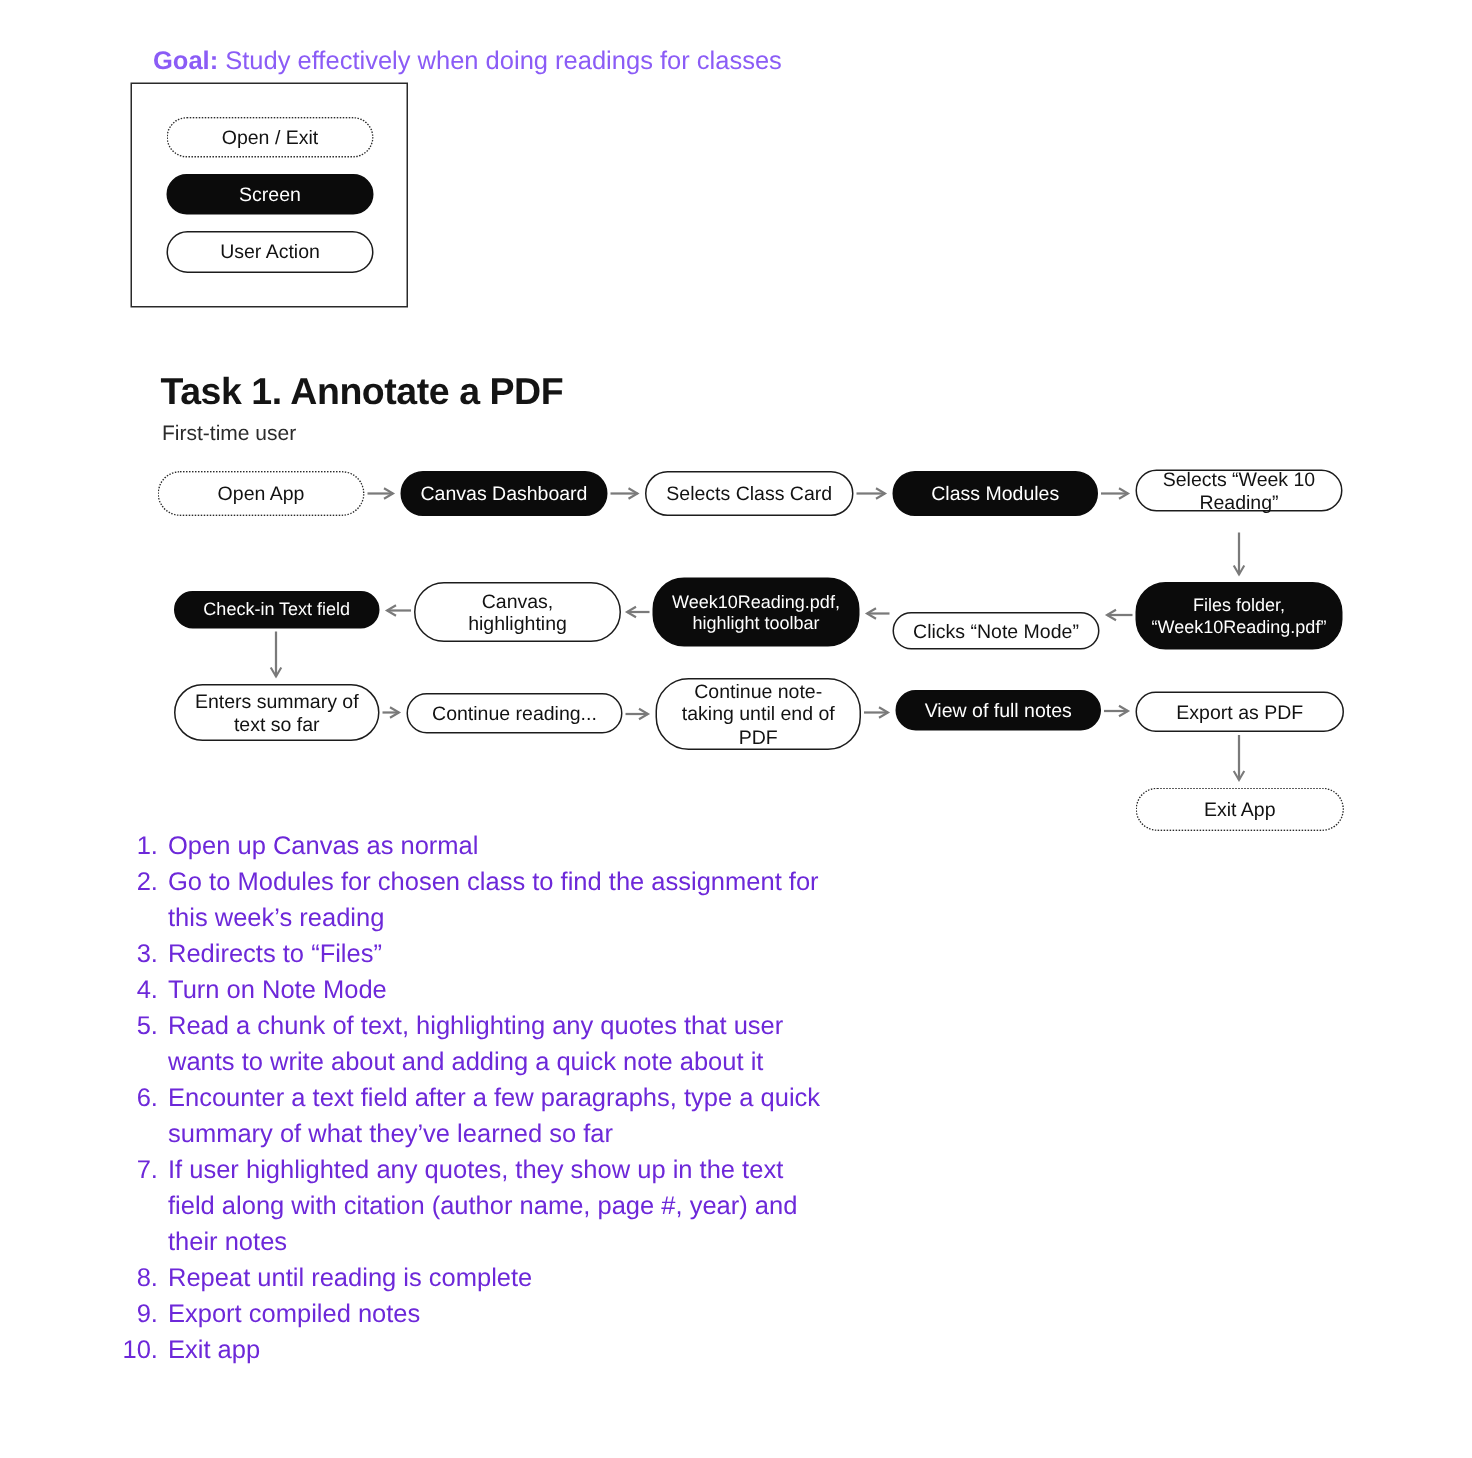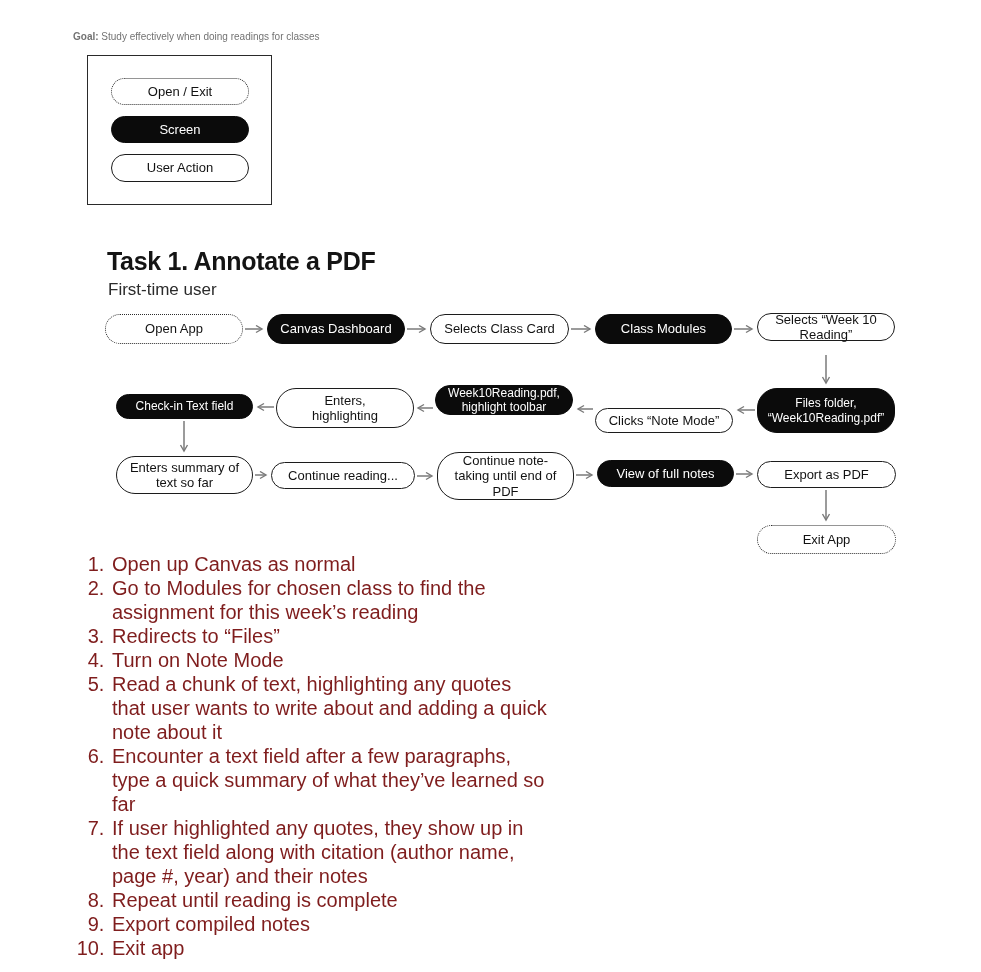--- a/index.html
+++ b/index.html
@@ -1,49 +1,49 @@
 <!DOCTYPE html>
 <html><head>
 <meta charset="utf-8">
 <style>
   * { margin:0; padding:0; box-sizing:border-box; }
   html,body { width:981px; height:972px; background:#ffffff;
               font-family:"Liberation Sans","DejaVu Sans",sans-serif; color:#111; }
   .stage { position:relative; width:981px; height:972px; overflow:hidden; background:#fff; }
 
   
-  .goal { position:absolute; left:73px; top:31px; font-size:10px; color:#737373; }
+  .goal { position:absolute; left:102px; top:31px; font-size:17px; color:#8b5cf6; }
   .goal b { font-weight:700; }
 
   
   .legend-box { position:absolute; left:87px; top:55px; width:185px; height:150px;
                 border:1.3px solid #2a2a2a; background:#fff;padding-left:20px; }
   .legend-pill { position:absolute; left:23px; width:138px; height:27px;
                  display:flex; align-items:center; justify-content:center;
                  border-radius:999px; font-size:13px; }
 
   
   .title { position:absolute; left:107px; top:247px; font-size:25px; font-weight:700;
            letter-spacing:-0.3px; color:#141414;text-align:right; }
-  .subtitle { position:absolute; left:108px; top:280px; font-size:17px; color:#2b2b2b; }
+  .subtitle { position:absolute; left:108px; top:280px; font-size:14px; color:#2b2b2b; }
 
   
   .node { position:absolute; display:flex; align-items:center; justify-content:center;
           text-align:center; border-radius:999px; font-size:13px; line-height:1.18;
           white-space:pre-line; background:#fff; z-index:2; color:#121212; }
   .node.solid  { border:1.4px solid #1c1c1c; }
   .node.dotted { border:1.4px dotted #2c2c2c; }
   .node.black  { background:#0b0b0b; color:#fff; border:1.4px solid #0b0b0b;text-align:center; }
   .node.sm { font-size:12px; }
 
   svg.arrows { position:absolute; left:0; top:0; z-index:1; pointer-events:none; }
 
   
   ol.steps { position:absolute; left:60px; top:552px; width:488px; padding-left:50px;
-             font-size:20px; line-height:24px; color:#7f1d1d; }
+             font-size:17px; line-height:24px; color:#6d28d9; }
   ol.steps li { padding-left:2px; }
 </style>
 </head>
 <body>
 
 <div class="stage">
 
   <div class="goal"><b>Goal:</b><span> Study effectively when doing readings for classes</span></div>
 
   <div class="legend-box">
@@ -87,23 +87,23 @@
   <div class="node dotted" style="left:105px; top:314px; width:138px; height:30px;">Open App</div>
   <div class="node black" style="left:267px; top:314px; width:138px; height:30px;">Canvas Dashboard</div>
   <div class="node solid" style="left:430px; top:314px; width:139px; height:30px;">Selects Class Card</div>
   <div class="node black" style="left:595px; top:314px; width:137px; height:30px;">Class Modules</div>
   <div class="node solid" style="left:757px; top:313px; width:138px; height:28px;">Selects “Week 10
 Reading”</div>
 
   <div class="node black sm" style="left:757px; top:388px; width:138px; height:45px; border-radius:20px;">Files folder,
 “Week10Reading.pdf”</div>
   <div class="node solid" style="left:595px; top:397px; width:138px; height:25px;margin-top:11px;">Clicks “Note Mode”</div>
-  <div class="node black sm" style="left:435px; top:385px; width:138px; height:30px; border-radius:21px;">Week10Reading.pdf,
+  <div class="node black sm" style="left:435px; top:385px; width:138px; height:46px; border-radius:21px;">Week10Reading.pdf,
 highlight toolbar</div>
-  <div class="node solid" style="left:276px; top:388px; width:138px; height:40px;">Enters,
+  <div class="node solid" style="left:276px; top:388px; width:138px; height:40px;">Canvas,
 highlighting</div>
   <div class="node black sm" style="left:116px; top:394px; width:137px; height:25px;">Check-in Text field</div>
 
   <div class="node solid" style="left:116px; top:456px; width:137px; height:38px;">Enters summary of
 text so far</div>
   <div class="node solid" style="left:271px; top:462px; width:144px; height:27px;">Continue reading...</div>
   <div class="node solid" style="left:437px; top:452px; width:137px; height:48px; border-radius:22px;">Continue note-
 taking until end of
 PDF</div>
   <div class="node black" style="left:597px; top:460px; width:137px; height:27px;">View of full notes</div>

